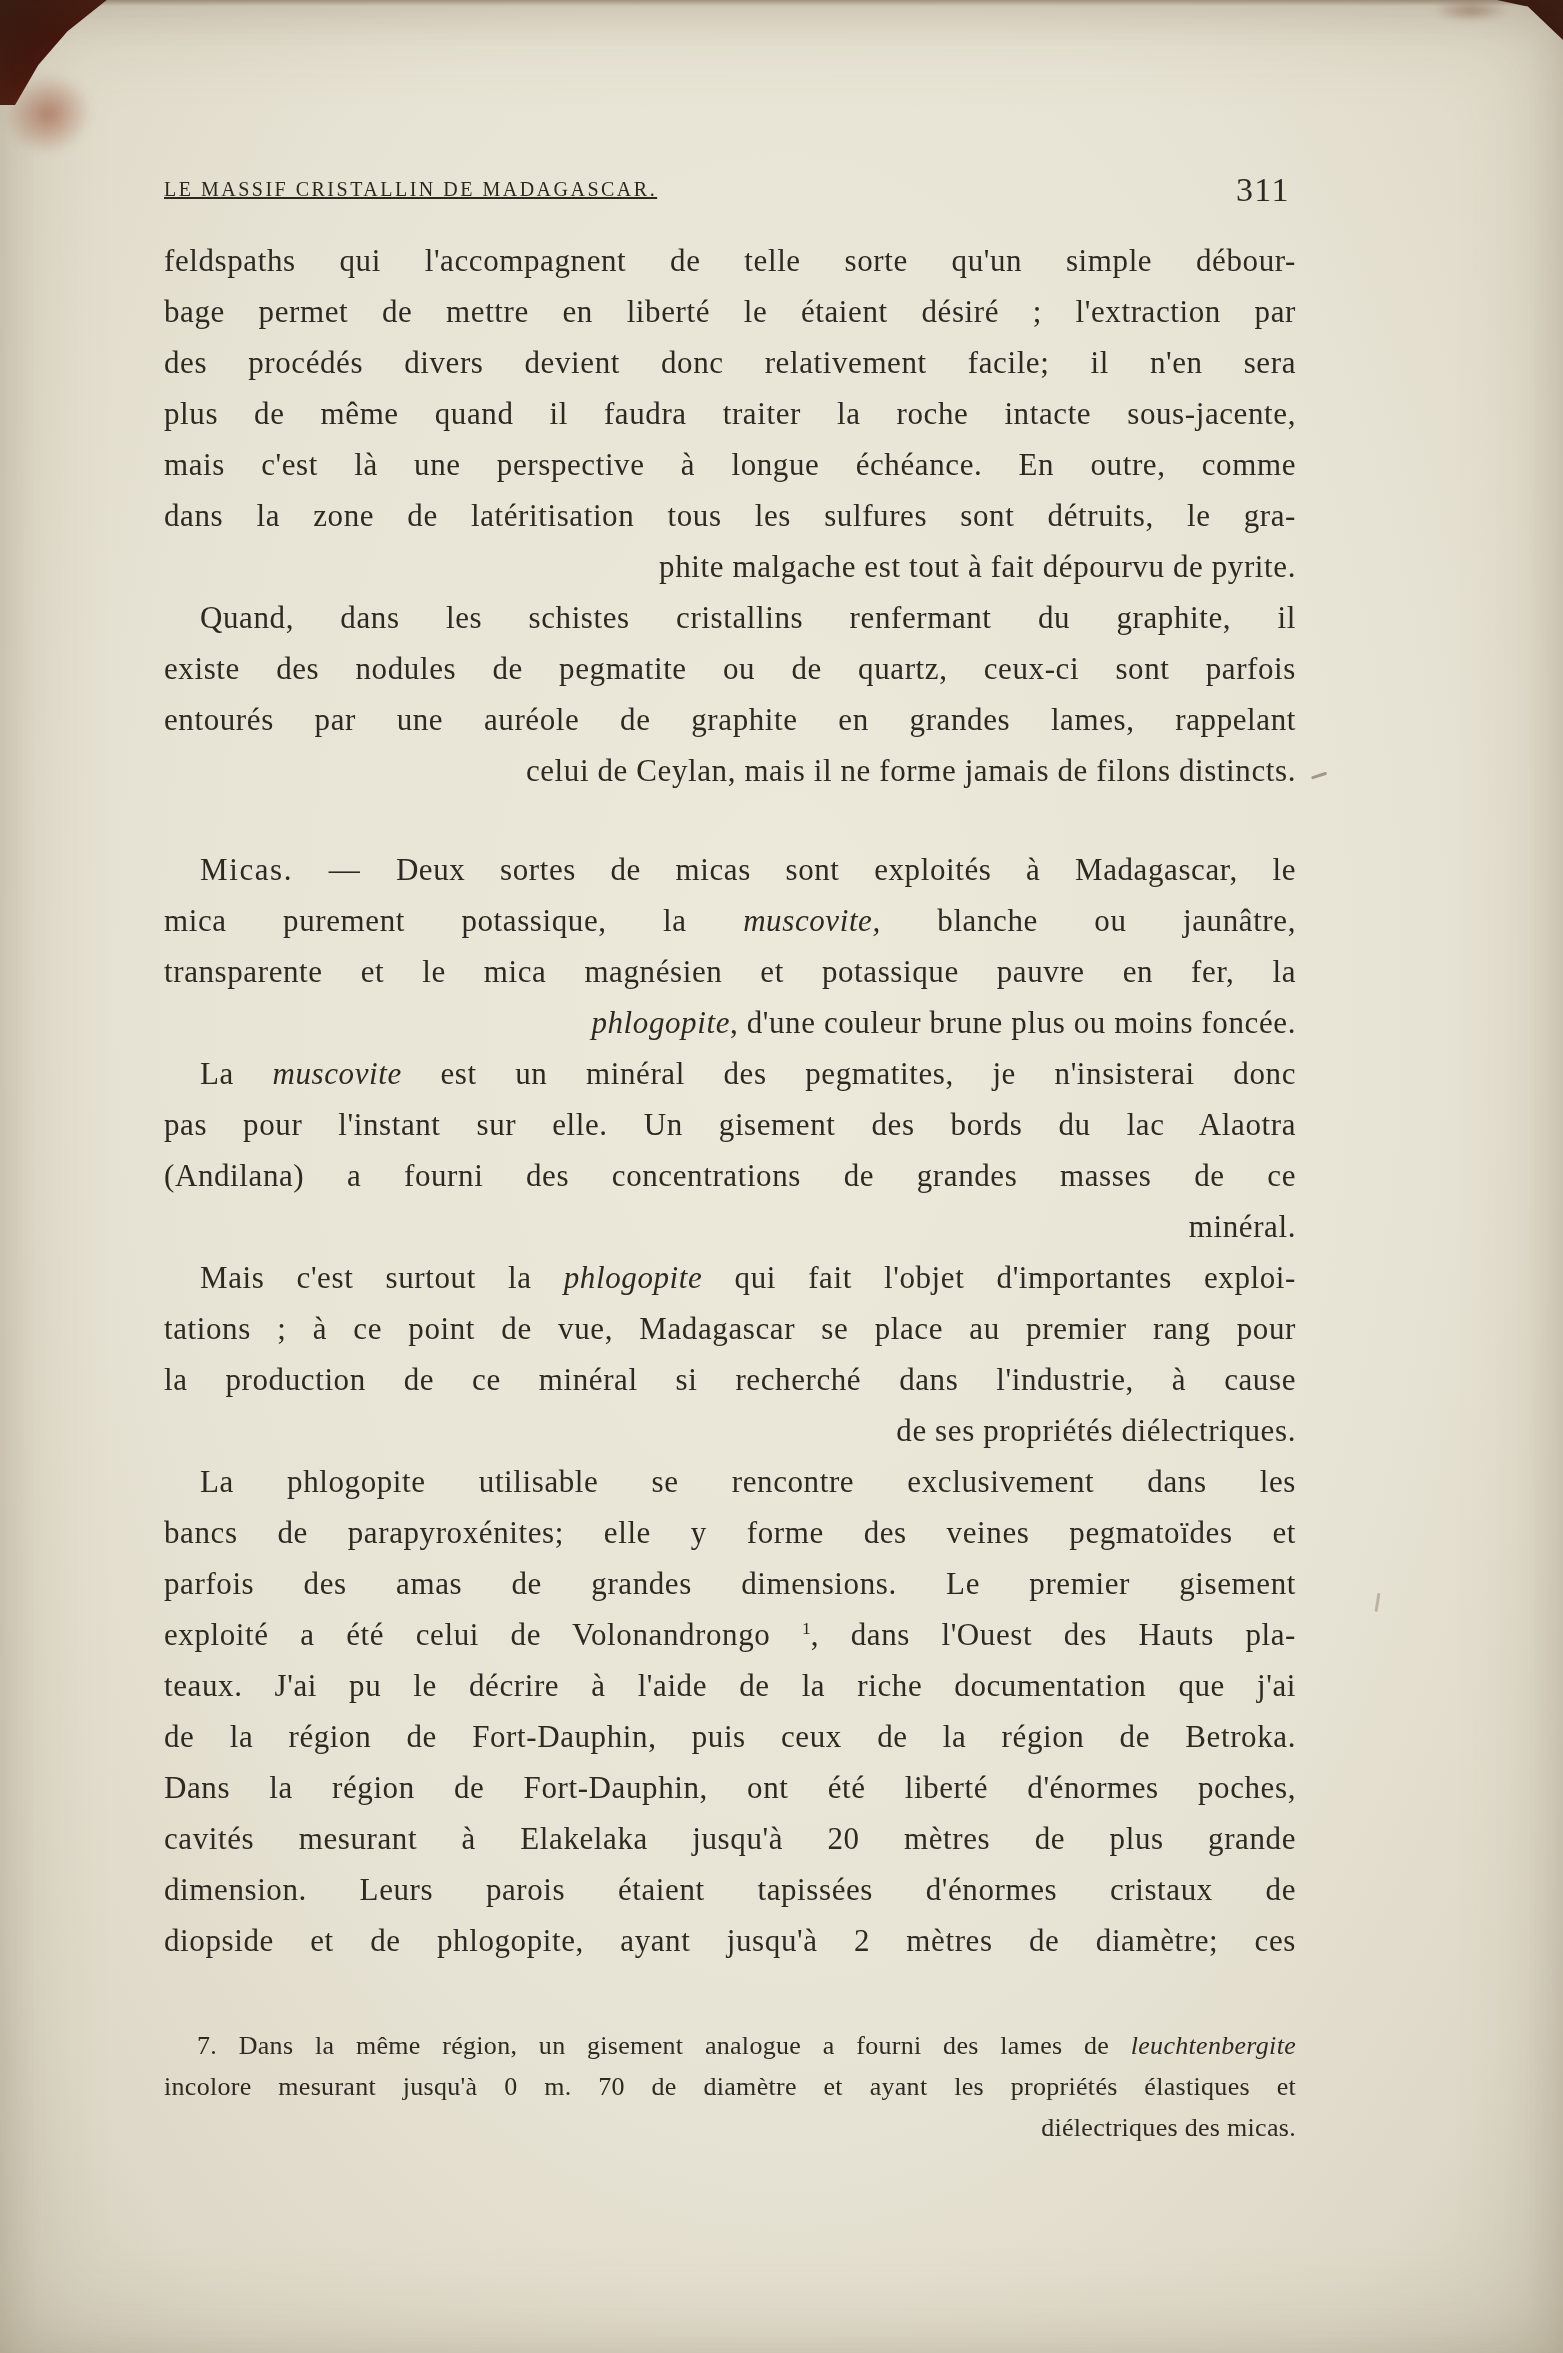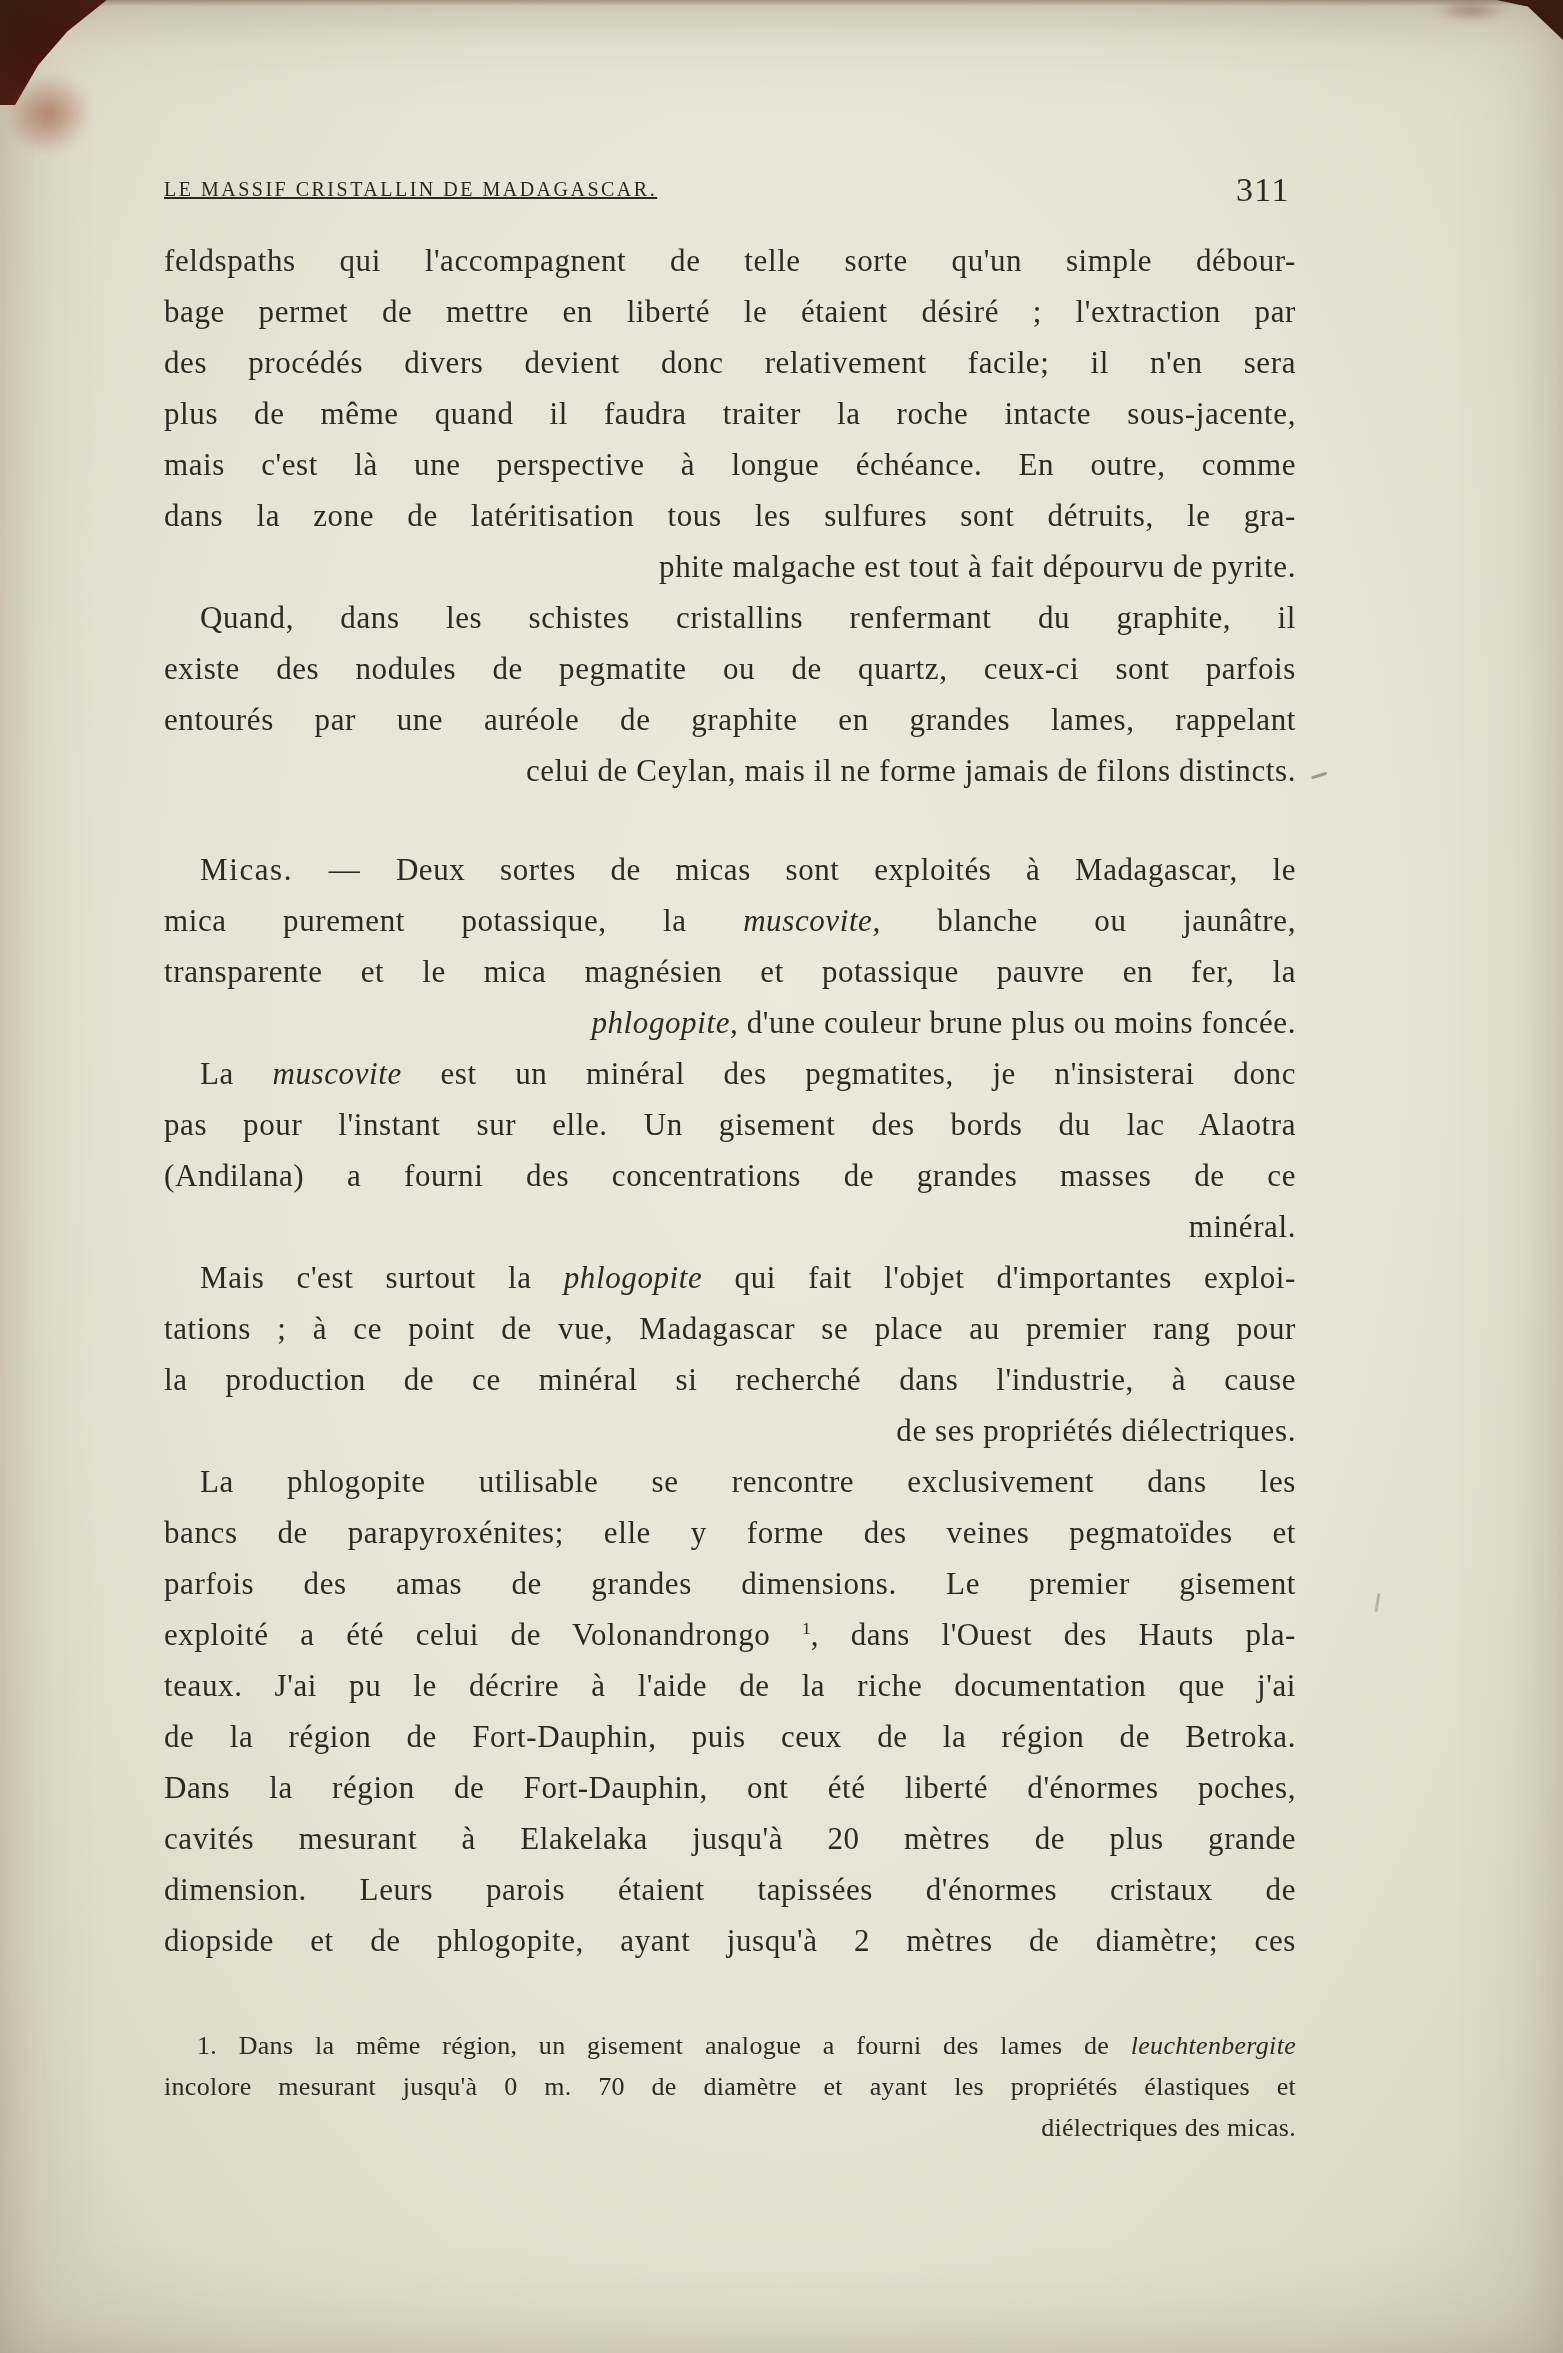--- a/index.html
+++ b/index.html
@@ -115,19 +115,19 @@
           <div class="line jl"><span>exploité a été celui de Volonandrongo </span><span class="sup">1</span><span>, dans l'Ouest des Hauts pla-</span></div>
           <div class="line jl"><span>teaux. J'ai pu le décrire à l'aide de la riche documentation que j'ai</span></div>
           <div class="line jl"><span>de la région de Fort-Dauphin, puis ceux de la région de Betroka.</span></div>
           <div class="line jl"><span>Dans la région de Fort-Dauphin, ont été liberté d'énormes poches,</span></div>
           <div class="line jl"><span>cavités mesurant à Elakelaka jusqu'à 20 mètres de plus grande</span></div>
           <div class="line jl"><span>dimension. Leurs parois étaient tapissées d'énormes cristaux de</span></div>
           <div class="line jl"><span>diopside et de phlogopite, ayant jusqu'à 2 mètres de diamètre; ces</span></div>
         </div>
       </div>
     <div id="footnote" class="fn">
-        <div class="line jl ind"><span>1. Dans la même région, un gisement analogue a fourni des lames de </span><span class="it">leuchtenbergite</span></div>
+        <div class="line jl ind"><span>7. Dans la même région, un gisement analogue a fourni des lames de </span><span class="it">leuchtenbergite</span></div>
         <div class="line jl"><span>incolore mesurant jusqu'à 0 m. 70 de diamètre et ayant les propriétés élastiques et</span></div>
         <div class="line"><span>diélectriques des micas.</span></div>
       </div>
   </div>
 </div>
 
 
 </body></html>

